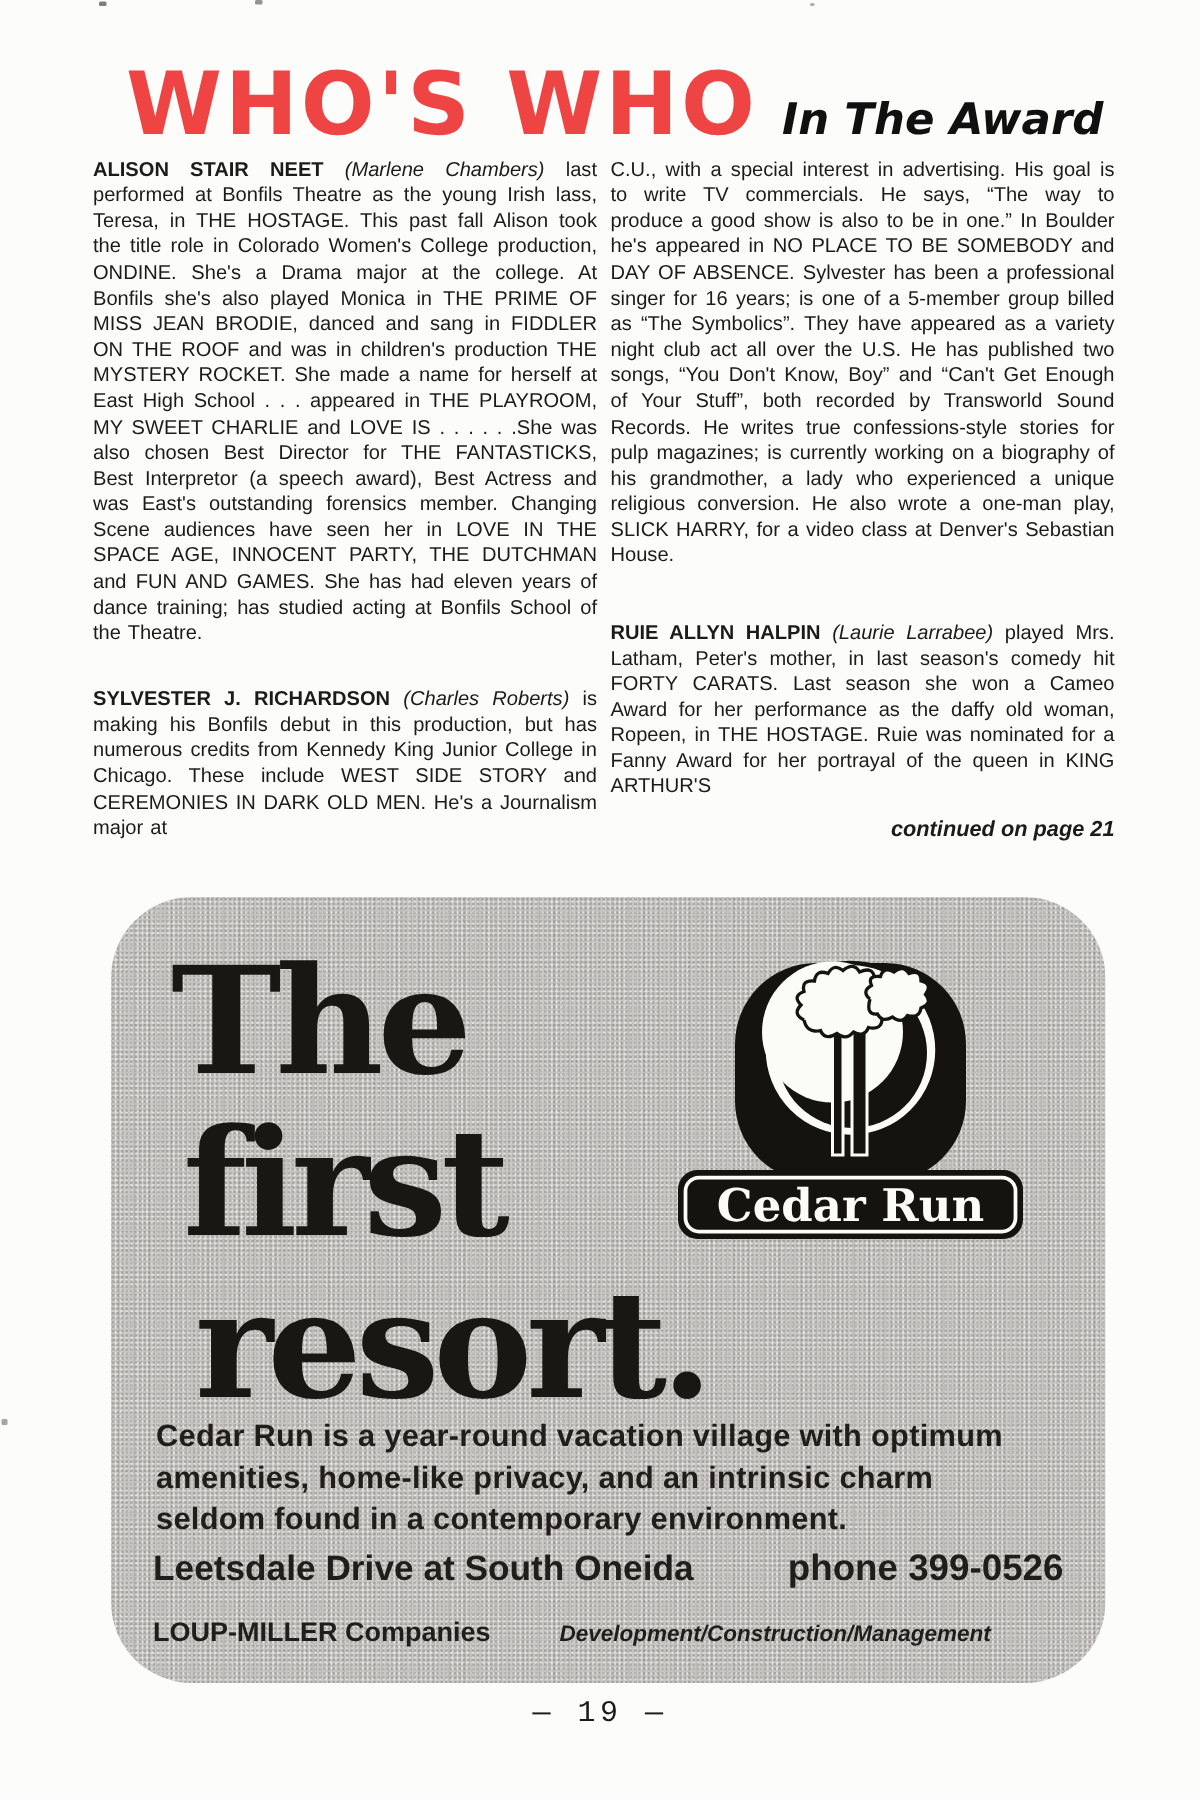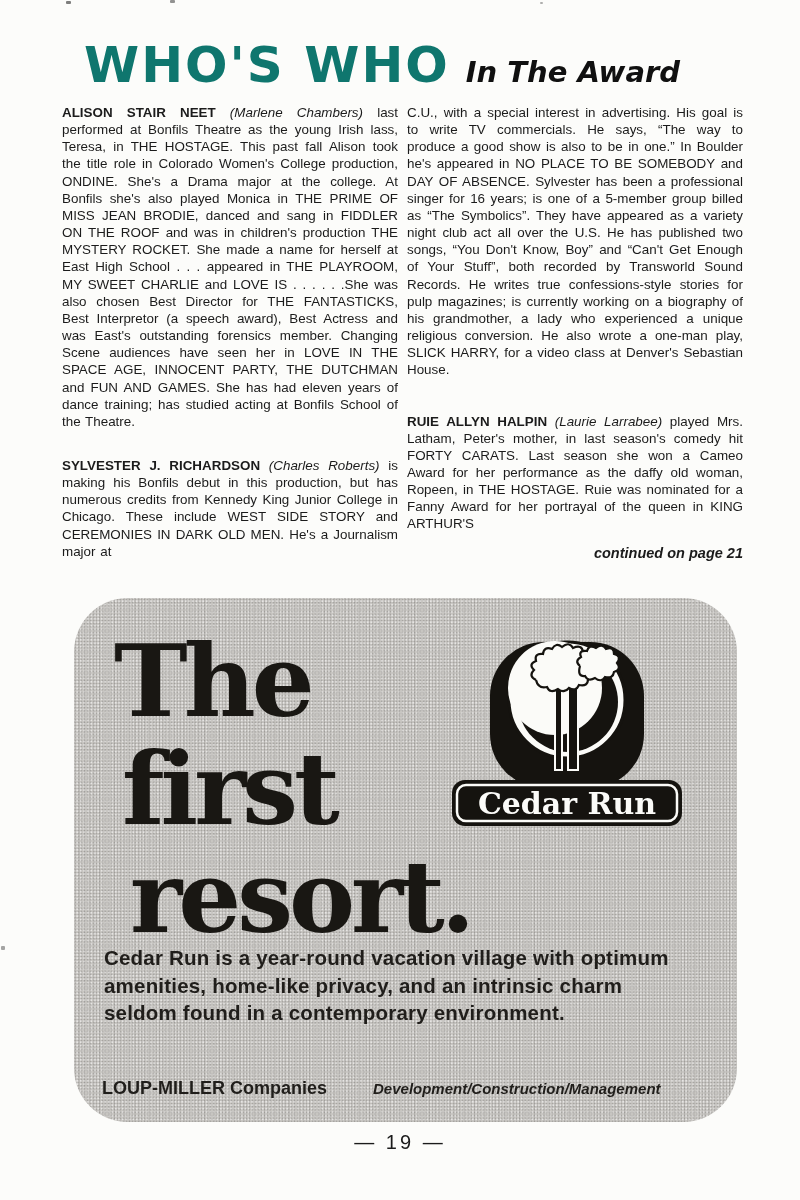--- a/index.html
+++ b/index.html
@@ -5,22 +5,22 @@
   html,body{margin:0;padding:0;}
   body{width:800px;height:1200px;background:#e8e8e6;}
   .page{
     position:relative;width:800px;height:1200px;margin:0 auto;
     background:#fcfcfa;overflow:hidden;color:#1c1c1c;
     font-family:"Liberation Sans",sans-serif;
   }
   
   .header{position:absolute;left:84px;top:40px;display:flex;align-items:baseline;gap:16px;white-space:nowrap;}
   .title-main{
-    font-family:"DejaVu Sans",sans-serif;font-weight:bold;font-size:50px;
-    letter-spacing:2px;color:#0f766e;line-height:1;
+    font-family:"DejaVu Sans",sans-serif;font-weight:bold;font-size:58px;
+    letter-spacing:2px;color:#ef4444;line-height:1;
   }
   .title-sub{
     font-family:"DejaVu Sans",sans-serif;font-weight:bold;font-style:italic;
     font-size:29px;color:#101010;line-height:1;
   }
   
   .columns{position:absolute;left:62px;top:104px;width:681px;display:flex;gap:9px;}
   .col{width:336px;}
   .bio-para{
     margin:0;text-align:justify;font-size:13.4px;line-height:17.15px;
@@ -70,21 +70,21 @@
   .ad-phone{font-weight:bold;font-size:24.5px;color:#201e1b;}
   .ad-company-row{
     position:absolute;left:28px;top:480px;width:607px;
     display:flex;align-items:baseline;gap:46px;white-space:nowrap;
   }
   .ad-company{font-weight:bold;font-size:18px;color:#201e1b;}
   .ad-tagline{font-weight:bold;font-style:italic;font-size:15px;color:#201e1b;}
   
   .page-number{
     position:absolute;left:0;top:1131px;width:800px;text-align:center;
-    font-size:20px;letter-spacing:3px;color:#1b1b1b;
+    font-size:20px;letter-spacing:3px;color:#1b1b1b;font-family:Liberation Mono, monospace;
   }
   
   .artifact{position:absolute;background:#3a3a3a;border-radius:1px;}
   .a1{left:66px;top:1px;width:5px;height:3px;opacity:.65;}
   .a2{left:170px;top:0;width:5px;height:3px;opacity:.55;}
   .a3{left:540px;top:2px;width:3px;height:2px;opacity:.4;}
   .a4{left:1px;top:946px;width:4px;height:4px;opacity:.45;}
 </style>
 </head>
 <body>
@@ -135,20 +135,24 @@
       <path d="M84 52 q-8 -4 -2 -10 q-6 -6 2 -9 q-2 -8 7 -7 q1 -8 9 -5 q4 -7 10 -2 q7 -6 11 1 q9 -4 10 4 q9 0 6 8 q8 3 2 9 q6 7 -3 10 q0 8 -9 6 q-3 7 -10 3 q-5 6 -11 1 q-8 5 -11 -2 q-9 2 -11 -7" fill="#fbfbf8" stroke="#15130f" stroke-width="2.2"></path>
       <path d="M128 38 q-6 -5 1 -9 q-3 -7 6 -6 q2 -7 9 -3 q6 -5 10 1 q8 -3 8 5 q8 2 3 9 q5 6 -3 9 q-1 7 -9 5 q-4 6 -10 1 q-7 4 -10 -2 q-8 1 -5 -10" fill="#fbfbf8" stroke="#15130f" stroke-width="2.2"></path>
 
       <rect x="0" y="152" width="230" height="46" rx="13" fill="#15130f"></rect>
       <rect x="5" y="157" width="220" height="36" rx="9" fill="none" stroke="#fbfbf8" stroke-width="2.5"></rect>
       <text x="115" y="186" text-anchor="middle" fill="#fbfbf8" font-family="DejaVu Serif, serif" font-size="30" font-weight="bold">Cedar Run</text>
     </svg>
 
     <div class="ad-body">Cedar Run is a year-round vacation village with optimum amenities, home-like privacy, and an intrinsic charm seldom found in a contemporary environment.</div>
 
+    <div class="ad-address-row">
+      <span class="ad-address">Leetsdale Drive at South Oneida</span>
+      <span class="ad-phone">phone 399-0526</span>
+    </div>
 
     <div class="ad-company-row">
       <span class="ad-company">LOUP-MILLER Companies</span>
       <span class="ad-tagline">Development/Construction/Management</span>
     </div>
   </div>
 
   <div class="page-number">— 19 —</div>
 
 </div>

